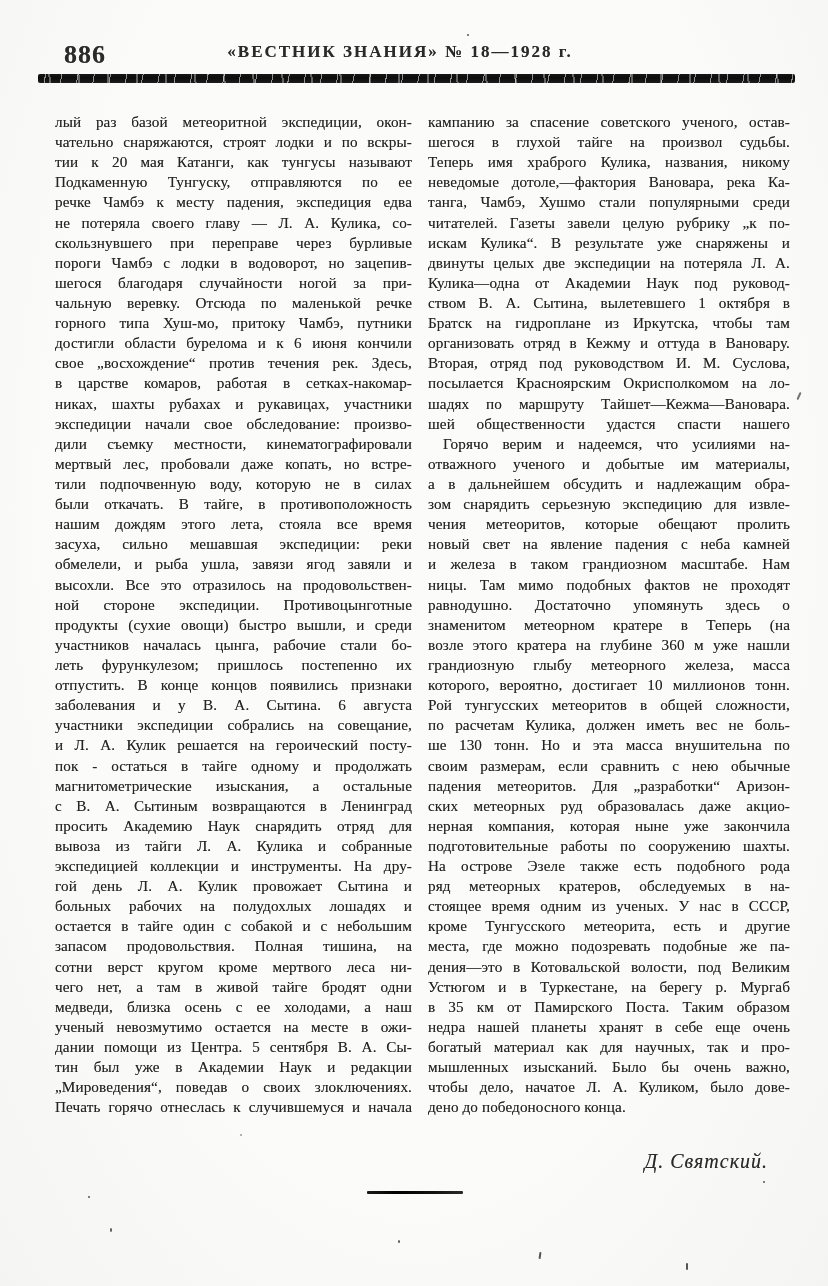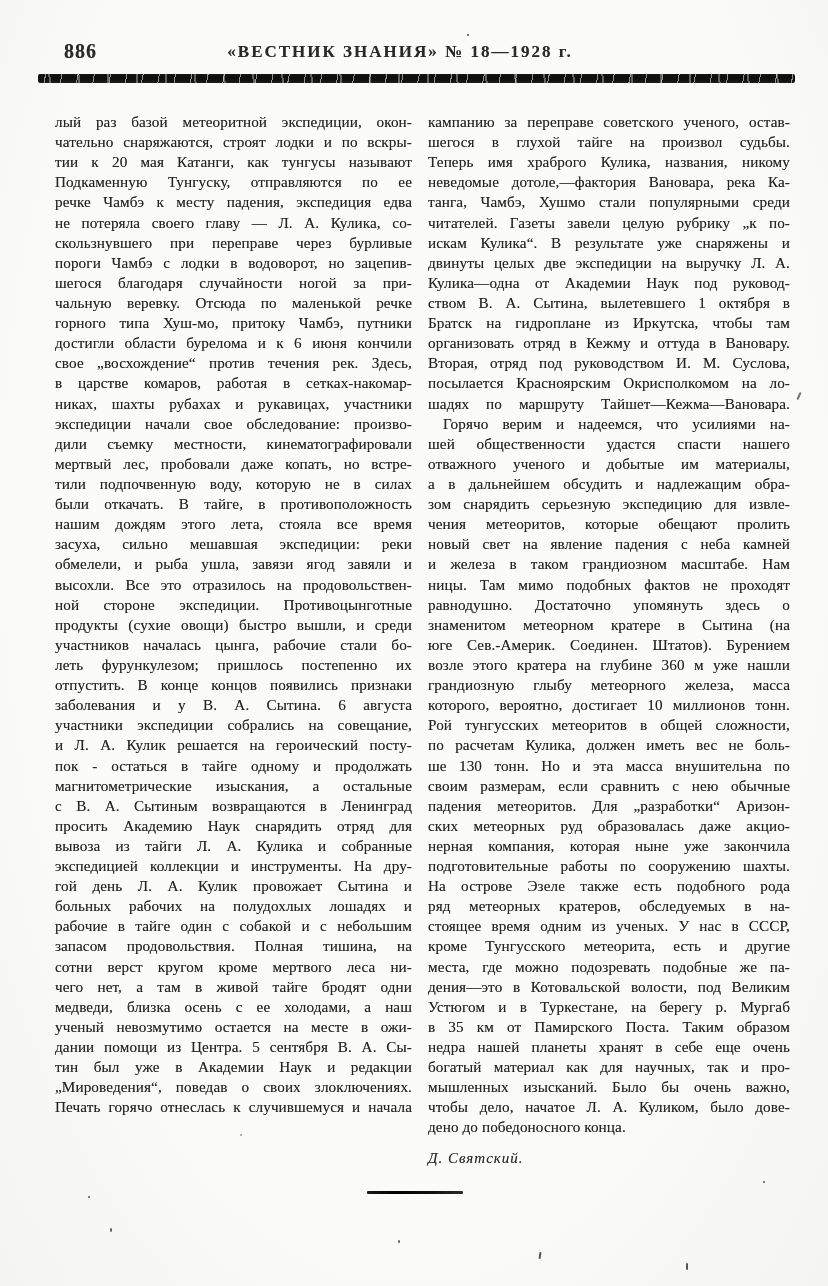--- a/index.html
+++ b/index.html
@@ -9,21 +9,21 @@
     font-family:"Liberation Serif","DejaVu Serif",serif;
     color:#222;
   }
   .page{position:absolute;inset:0;
     background:
       radial-gradient(ellipse at 50% 40%, rgba(255,255,255,0) 60%, rgba(120,120,120,0.05) 100%),
       #fbfbfa;
   }
   .pagenum{
     position:absolute;left:64px;top:40px;
-    font-size:20px;font-weight:700;letter-spacing:1px;color:#2b2b2b;
+    font-size:26px;font-weight:700;letter-spacing:1px;color:#2b2b2b;
     text-shadow:0 0 .4px rgba(0,0,0,.45);
   }
   .journal{
     position:absolute;left:0;top:42px;width:828px;text-align:center;
     transform:translateX(-14px);
     font-size:17px;font-weight:700;letter-spacing:2px;color:#2a2a2a;
     text-shadow:0 0 .4px rgba(0,0,0,.4);
     white-space:nowrap;
   }
   .rule{
@@ -44,21 +44,21 @@
   .col.right{left:428px;width:362px;}
   .line{
     height:20.12px;overflow:hidden;
     text-align:justify;text-align-last:justify;
     letter-spacing:.1px;
   }
   .line.plain{text-align:center;text-align-last:left;}
   .line.indent{text-indent:15px;}
   .signature{
     position:absolute;top:1150px;left:428px;width:340px;
-    text-align:left;font-style:italic;font-size:15px;
+    text-align:right;font-style:italic;font-size:20px;
     color:#2a2a2a;text-shadow:0 0 .4px rgba(0,0,0,.4);
     letter-spacing:1px;
   }
   .endrule{
     position:absolute;left:367px;top:1191px;width:96px;height:3px;
     background:linear-gradient(90deg,#1a1a1a,#000 30%,#111 70%,#2a2a2a);
     border-radius:1px;
   }
   .speck{position:absolute;background:rgba(45,45,45,.8);border-radius:50%;}
   .s1{left:467px;top:34px;width:2px;height:2px;}
@@ -116,60 +116,59 @@
       <div class="line">участники экспедиции собрались на совещание,</div>
       <div class="line">и Л. А. Кулик решается на героический посту-</div>
       <div class="line">пок - остаться в тайге одному и продолжать</div>
       <div class="line">магнитометрические изыскания, а остальные</div>
       <div class="line">с В. А. Сытиным возвращаются в Ленинград</div>
       <div class="line">просить Академию Наук снарядить отряд для</div>
       <div class="line">вывоза из тайги Л. А. Кулика и собранные</div>
       <div class="line">экспедицией коллекции и инструменты. На дру-</div>
       <div class="line">гой день Л. А. Кулик провожает Сытина и</div>
       <div class="line">больных рабочих на полудохлых лошадях и</div>
-      <div class="line">рабочие в тайге один с собакой и с небольшим</div>
+      <div class="line">остается в тайге один с собакой и с небольшим</div>
       <div class="line">запасом продовольствия. Полная тишина, на</div>
       <div class="line">сотни верст кругом кроме мертвого леса ни-</div>
       <div class="line">чего нет, а там в живой тайге бродят одни</div>
       <div class="line">медведи, близка осень с ее холодами, а наш</div>
       <div class="line">ученый невозмутимо остается на месте в ожи-</div>
       <div class="line">дании помощи из Центра. 5 сентября В. А. Сы-</div>
       <div class="line">тин был уже в Академии Наук и редакции</div>
       <div class="line">„Мироведения“, поведав о своих злоключениях.</div>
       <div class="line">Печать горячо отнеслась к случившемуся и начала</div>
     </div>
 
   <div class="col right">
-      <div class="line">кампанию за переправе советского ученого, остав-</div>
+      <div class="line">кампанию за спасение советского ученого, остав-</div>
       <div class="line">шегося в глухой тайге на произвол судьбы.</div>
       <div class="line">Теперь имя храброго Кулика, названия, никому</div>
       <div class="line">неведомые дотоле,—фактория Вановара, река Ка-</div>
       <div class="line">танга, Чамбэ, Хушмо стали популярными среди</div>
       <div class="line">читателей. Газеты завели целую рубрику „к по-</div>
       <div class="line">искам Кулика“. В результате уже снаряжены и</div>
-      <div class="line">двинуты целых две экспедиции на выручку Л. А.</div>
+      <div class="line">двинуты целых две экспедиции на потеряла Л. А.</div>
       <div class="line">Кулика—одна от Академии Наук под руковод-</div>
       <div class="line">ством В. А. Сытина, вылетевшего 1 октября в</div>
       <div class="line">Братск на гидроплане из Иркутска, чтобы там</div>
       <div class="line">организовать отряд в Кежму и оттуда в Вановару.</div>
       <div class="line">Вторая, отряд под руководством И. М. Суслова,</div>
       <div class="line">посылается Красноярским Окрисполкомом на ло-</div>
       <div class="line">шадях по маршруту Тайшет—Кежма—Вановара.</div>
+      <div class="line">шей общественности удастся спасти нашего</div>
       <div class="line indent">Горячо верим и надеемся, что усилиями на-</div>
-      <div class="line">шей общественности удастся спасти нашего</div>
       <div class="line">отважного ученого и добытые им материалы,</div>
       <div class="line">а в дальнейшем обсудить и надлежащим обра-</div>
       <div class="line">зом снарядить серьезную экспедицию для извле-</div>
       <div class="line">чения метеоритов, которые обещают пролить</div>
       <div class="line">новый свет на явление падения с неба камней</div>
       <div class="line">и железа в таком грандиозном масштабе. Нам</div>
       <div class="line">ницы. Там мимо подобных фактов не проходят</div>
       <div class="line">равнодушно. Достаточно упомянуть здесь о</div>
-      <div class="line">знаменитом метеорном кратере в Сытина (на</div>
-      <div class="line">юге Сев.-Америк. Соединен. Штатов). Бурением</div>
+      <div class="line">знаменитом метеорном кратере в Теперь (на</div>
       <div class="line">возле этого кратера на глубине 360 м уже нашли</div>
       <div class="line">грандиозную глыбу метеорного железа, масса</div>
       <div class="line">которого, вероятно, достигает 10 миллионов тонн.</div>
       <div class="line">Рой тунгусских метеоритов в общей сложности,</div>
       <div class="line">по расчетам Кулика, должен иметь вес не боль-</div>
       <div class="line">ше 130 тонн. Но и эта масса внушительна по</div>
       <div class="line">своим размерам, если сравнить с нею обычные</div>
       <div class="line">падения метеоритов. Для „разработки“ Аризон-</div>
       <div class="line">ских метеорных руд образовалась даже акцио-</div>
       <div class="line">нерная компания, которая ныне уже закончила</div>

